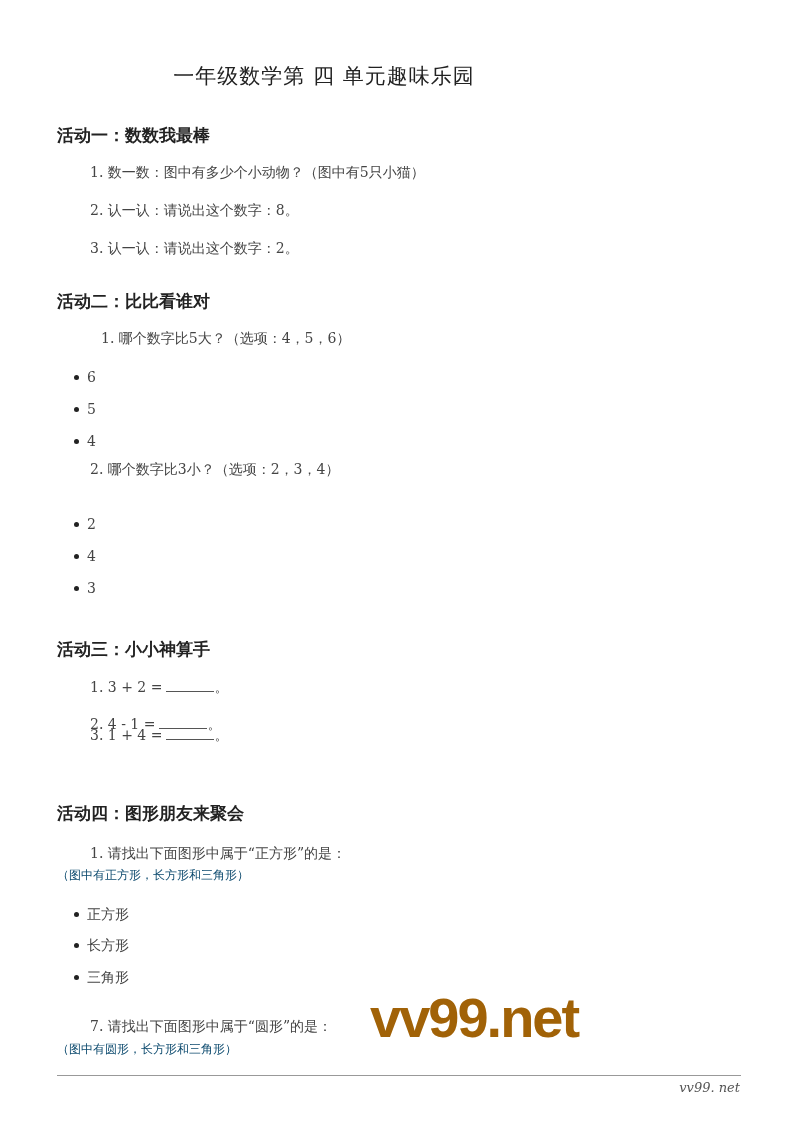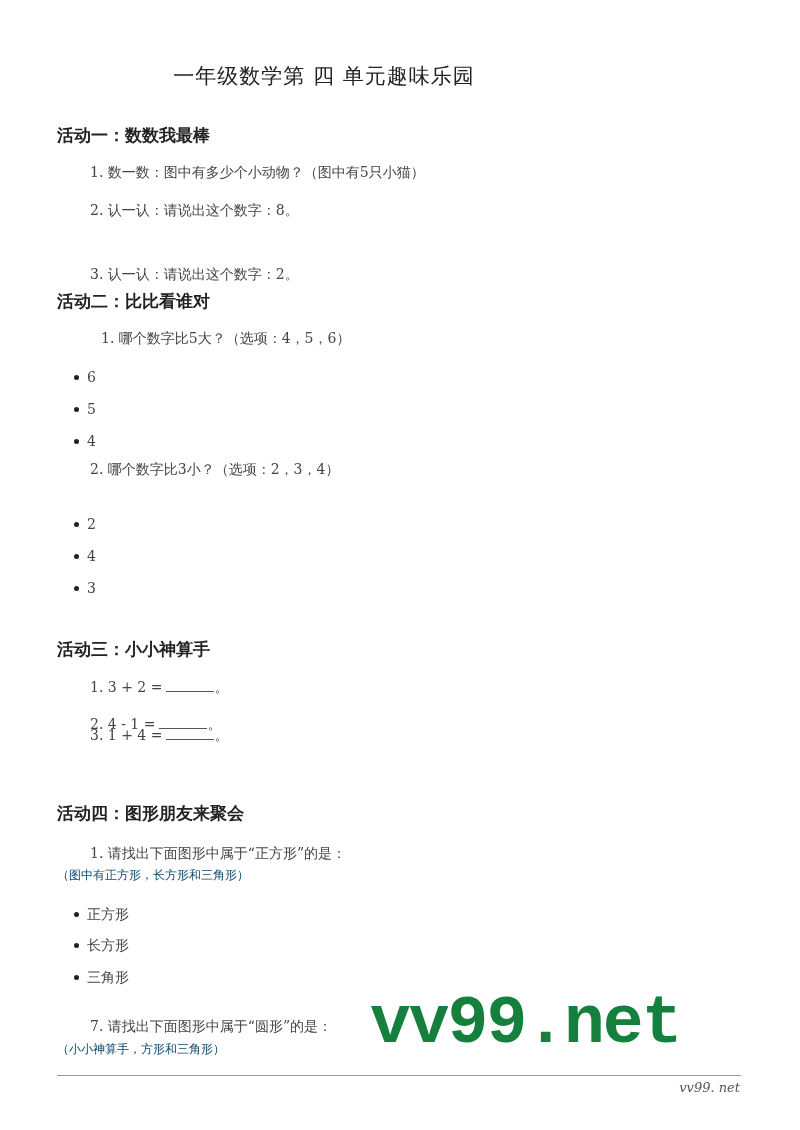--- a/index.html
+++ b/index.html
@@ -10,35 +10,35 @@
   .h2 { position:absolute; left:57px; font-size:17px; font-weight:bold; color:#222;
         font-family:"DejaVu Sans", "Liberation Sans", sans-serif; }
   .item { position:absolute; left:90px; font-size:14px; color:#444; }
   .bullet { position:absolute; left:74px; font-size:14px; color:#444; }
   .bullet .dot { display:inline-block; width:5px; height:5px; background:#222; border-radius:50%;
                  margin-right:8px; vertical-align:middle; position:relative; top:-1px; }
   .wrap { position:absolute; left:57px; font-size:12px; color:#0c4a6e; }
   .blank { display:inline-block; width:48px; border-bottom:1px solid #555; height:12px; vertical-align:baseline; margin-left:4px; }
   .rule { position:absolute; left:57px; width:684px; top:1075px; height:0; border-top:1.5px solid #999; }
   .footer { position:absolute; right:60px; top:1080px; font-size:13px; font-style:italic; color:#555; }
-  .watermark { position:absolute; left:370px; top:985px; font-size:68px; font-weight:bold;
-               font-family:Liberation Mono, monospace; color:#15803d; letter-spacing:-2px; z-index:0; }
+  .watermark { position:absolute; left:370px; top:985px; font-size:56px; font-weight:bold;
+               font-family:Liberation Sans, sans-serif; color:#a16207; letter-spacing:-2px; z-index:0; }
   .above { z-index:1; }
 </style>
 </head>
 <body>
 
 <div class="watermark">vv99.net</div>
 
 <div class="title above">一年级数学第 四 单元趣味乐园</div>
 
 <div class="h2 above" style="top:124px;">活动一：数数我最棒</div>
 <div class="item above" style="top:164px;">1. 数一数：图中有多少个小动物？（图中有5只小猫）</div>
 <div class="item above" style="top:202px;">2. 认一认：请说出这个数字：8。</div>
-<div class="item above" style="top:240px;margin-top:26px;">3. 认一认：请说出这个数字：2。</div>
+<div class="item above" style="top:240px;">3. 认一认：请说出这个数字：2。</div>
 
 <div class="h2 above" style="top:290px;">活动二：比比看谁对</div>
 <div class="item above" style="top:330px;margin-left:11px;">1. 哪个数字比5大？（选项：4，5，6）</div>
 <div class="bullet above" style="top:369px;"><span class="dot"></span><span>6</span></div>
 <div class="bullet above" style="top:401px;"><span class="dot"></span><span>5</span></div>
 <div class="bullet above" style="top:433px;"><span class="dot"></span><span>4</span></div>
 <div class="item above" style="top:461px;">2. 哪个数字比3小？（选项：2，3，4）</div>
 <div class="bullet above" style="top:516px;"><span class="dot"></span><span>2</span></div>
 <div class="bullet above" style="top:548px;"><span class="dot"></span><span>4</span></div>
 <div class="bullet above" style="top:580px;"><span class="dot"></span><span>3</span></div>
@@ -48,16 +48,16 @@
 <div class="item above" style="top:716px;"><span>2.  4 - 1 =</span><span class="blank"></span><span>。</span></div>
 <div class="item above" style="top:727px;"><span>3.  1 + 4 =</span><span class="blank"></span><span>。</span></div>
 
 <div class="h2 above" style="top:802px;">活动四：图形朋友来聚会</div>
 <div class="item above" style="top:845px;">1. 请找出下面图形中属于“正方形”的是：</div>
 <div class="wrap above" style="top:867px;">（图中有正方形，长方形和三角形）</div>
 <div class="bullet above" style="top:906px;"><span class="dot"></span><span>正方形</span></div>
 <div class="bullet above" style="top:937px;"><span class="dot"></span><span>长方形</span></div>
 <div class="bullet above" style="top:969px;"><span class="dot"></span><span>三角形</span></div>
 <div class="item above" style="top:1018px;">7. 请找出下面图形中属于“圆形”的是：</div>
-<div class="wrap above" style="top:1041px;">（小小神算手，方形和三角形）</div>
+<div class="wrap above" style="top:1041px;">（图中有圆形，长方形和三角形）</div>
 
 <div class="rule"></div>
 <div class="footer">vv99. net</div>
 
 </body></html>

